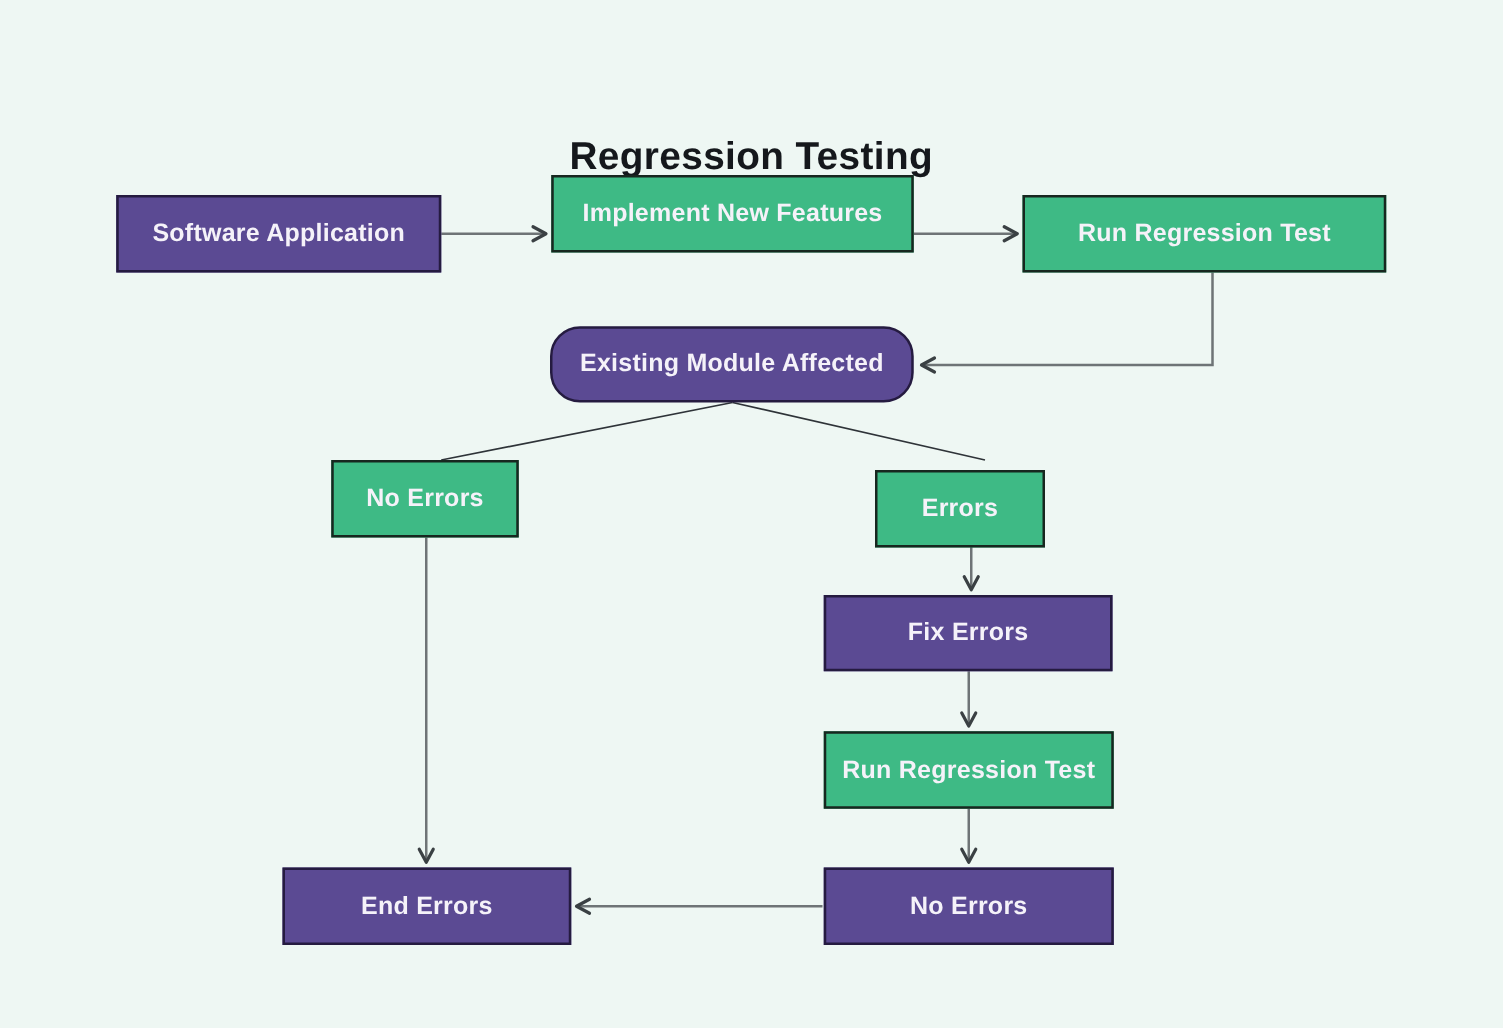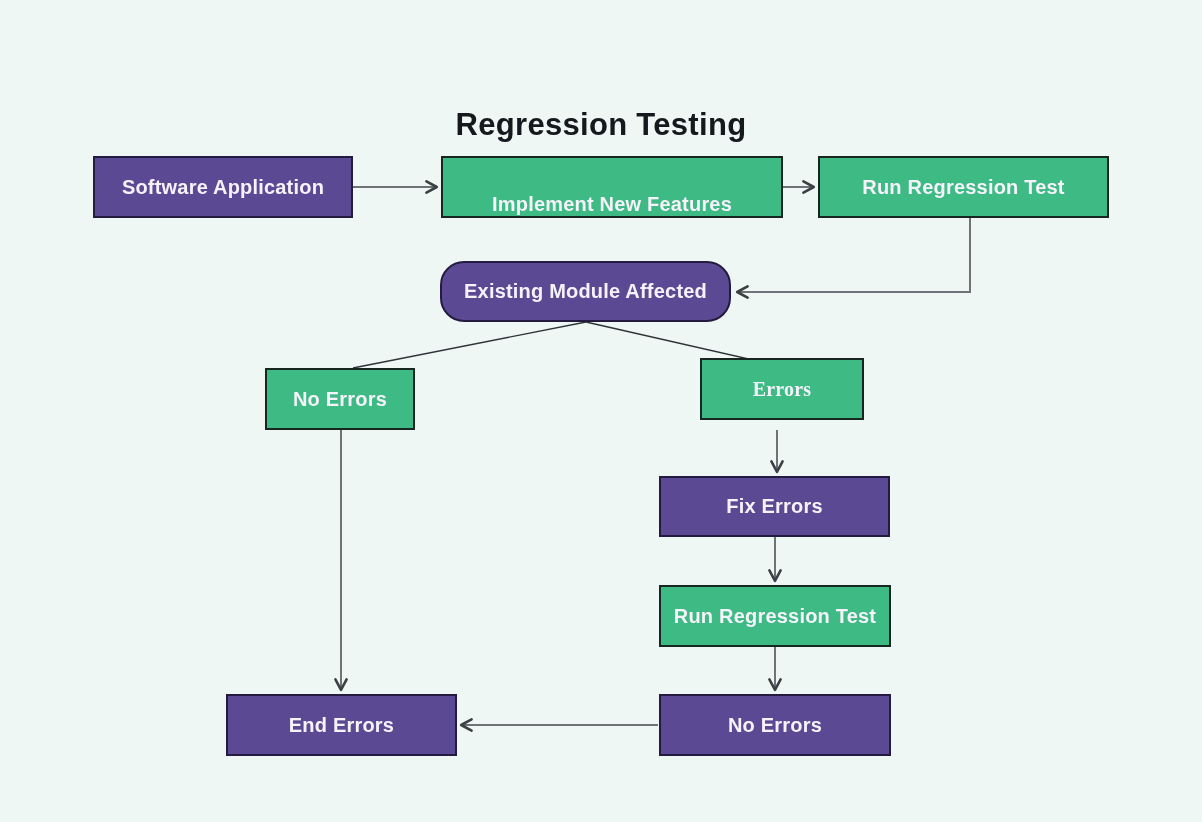--- a/index.html
+++ b/index.html
@@ -100,33 +100,33 @@
       <polyline points="341,430 341,689" class="edge-connector" marker-end="url(#arrowhead)"></polyline>
       <polyline points="777,430 777,471" class="edge-connector" marker-end="url(#arrowhead)"></polyline>
       <polyline points="775,537 775,580" class="edge-connector" marker-end="url(#arrowhead)"></polyline>
       <polyline points="775,647 775,689" class="edge-connector" marker-end="url(#arrowhead)"></polyline>
       <polyline points="658,725 462,725" class="edge-connector" marker-end="url(#arrowhead)"></polyline>
     </svg>
   <div id="nodes">
       <div class="node purple" style="left: 93px; top: 156px; width: 260px; height: 62px;">
         <span>Software Application</span>
       </div>
-      <div class="node green" style="left: 441px; top: 156px; width: 342px; height: 62px; align-items: flex-end;">
+      <div class="node green" style="left: 441px; top: 140px; width: 290px; height: 62px;">
         <span>Implement New Features</span>
       </div>
       <div class="node green" style="left: 818px; top: 156px; width: 291px; height: 62px;">
         <span>Run Regression Test</span>
       </div>
       <div class="node purple" style="left: 440px; top: 261px; width: 291px; height: 61px; border-radius: 24px;">
         <span>Existing Module Affected</span>
       </div>
       <div class="node green" style="left: 265px; top: 368px; width: 150px; height: 62px;">
         <span>No Errors</span>
       </div>
-      <div class="node green" style="left: 700px; top: 358px; width: 164px; height: 62px; font-family: Liberation Serif, serif;">
+      <div class="node green" style="left: 700px; top: 376px; width: 136px; height: 62px;">
         <span>Errors</span>
       </div>
       <div class="node purple" style="left: 659px; top: 476px; width: 231px; height: 61px;">
         <span>Fix Errors</span>
       </div>
       <div class="node green" style="left: 659px; top: 585px; width: 232px; height: 62px;">
         <span>Run Regression Test</span>
       </div>
       <div class="node purple" style="left: 226px; top: 694px; width: 231px; height: 62px;">
         <span>End Errors</span>

